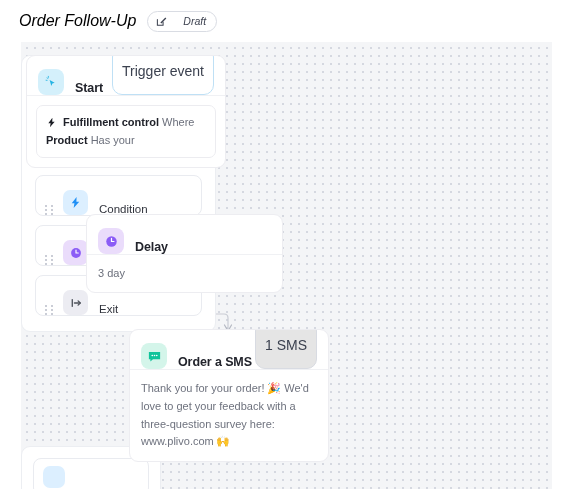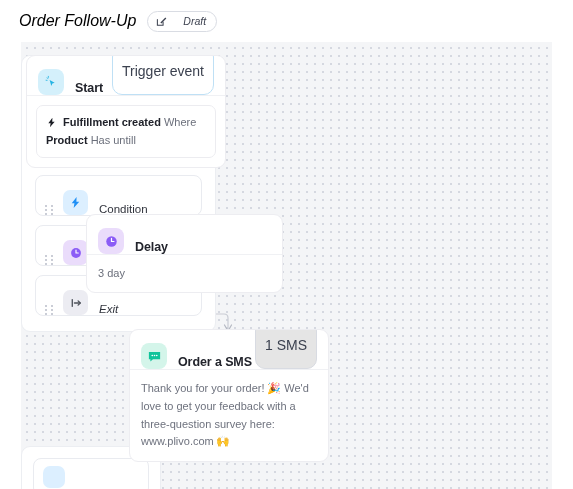--- a/index.html
+++ b/index.html
@@ -85,21 +85,21 @@
     display: flex;
     align-items: flex-end;
     height: 41px;
     border: 1px solid #e9ebf0;
     border-radius: 8px;
     background: #fff;
     padding-left: 9px;
     margin-bottom: 9px;
     cursor: grab;
   }
-  .action-item:last-child { margin-bottom: 0; font-style: italic; }
+  .action-item:last-child { margin-bottom: 0; }
   .drag-handle {
     width: 9px;
     display: grid;
     grid-template-columns: 3px 3px;
     grid-gap: 2px 3px;
     margin-right: 9px;
   }
   .drag-handle i {
     width: 2px; height: 2px;
     background: #b9bdc8;
@@ -367,24 +367,24 @@
       </span>
       <span class="node-title">Start</span>
       <span class="node-pill pill-blue">Trigger event</span>
     </div>
     <div class="node-body">
       <div id="start-condition-box">
         <span>
           <svg width="11" height="11" viewBox="0 0 16 16">
               <path d="M9.3 1.2 3.4 9h3.3l-1 5.8L12.6 7H9.1z" fill="#1b1d24"></path>
             </svg>
-        </span><b>Fulfillment created</b>
+        </span><b>Fulfillment control</b>
         <span>Where</span><br>
         <b>Product</b>
-        <span>Has untill</span>
+        <span>Has your</span>
       </div>
     </div>
   </div>
 
   <div id="delay-node" class="node">
     <div class="node-head">
       <span class="node-icon ic-time">
         <svg width="15" height="15" viewBox="0 0 16 16">
           <circle cx="8" cy="8" r="5.6" fill="#8b5cf6"></circle>
           <path d="M8 4.6V8h2.6" fill="none" stroke="#fff" stroke-width="1.3" stroke-linecap="round"></path>

